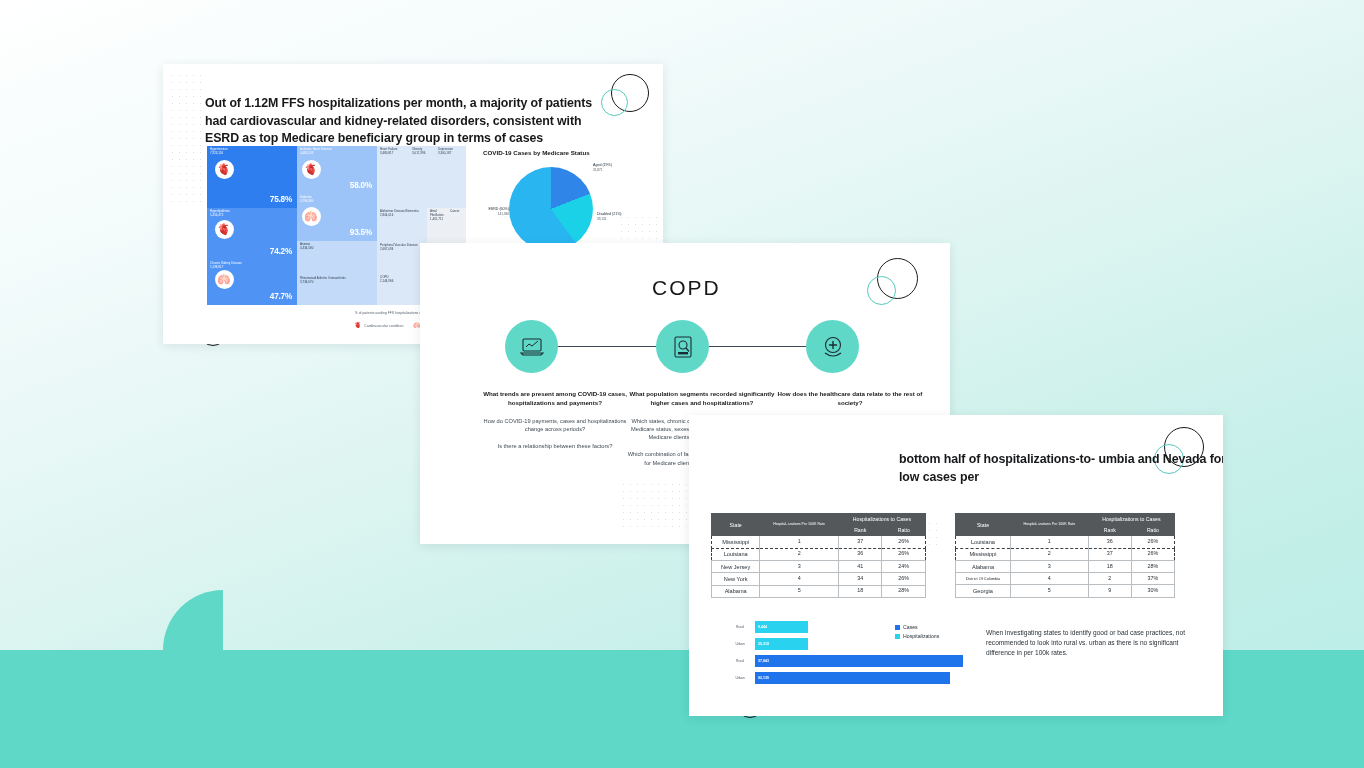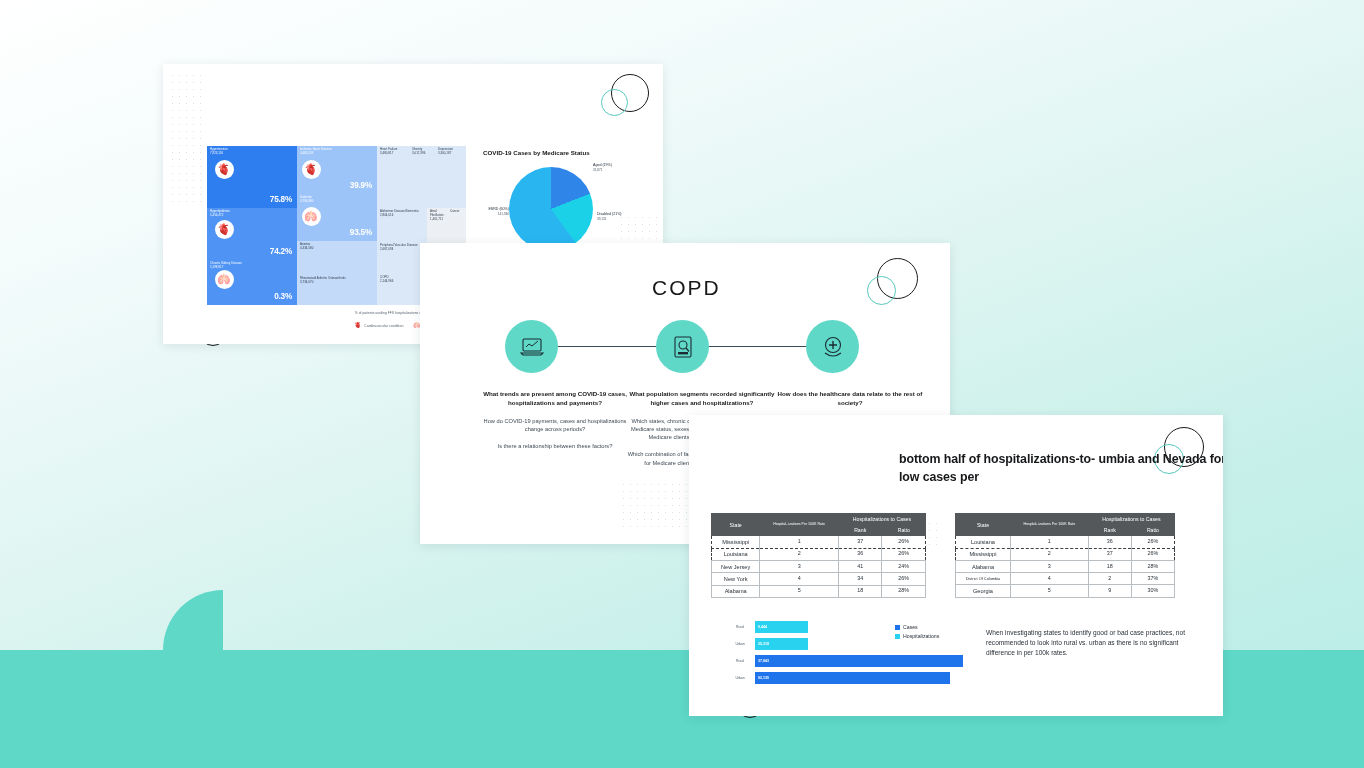--- a/index.html
+++ b/index.html
@@ -204,43 +204,44 @@
 <div class="deco teal-quarter q2"></div>
 <div class="deco ring-outline r-a"></div>
 <div class="deco ring-outline r-b"></div>
 
 <div class="slide" id="slide1">
   <div class="dotgrid s1-dots"></div>
   <div class="dotgrid s1-dots2"></div>
   <div class="ring-outline s1-ring-blk"></div>
   <div class="ring-teal s1-ring-tl"></div>
 
+  <div class="s1-title">Out of 1.12M FFS hospitalizations per month, a majority of patients had cardiovascular and kidney-related disorders, consistent with ESRD as top Medicare beneficiary group in terms of cases</div>
 
   <div class="treemap">
 
     <div class="tm-cell tm-dark" style="left:0;top:0;width:90px;height:62px;">
       <div class="tm-lab lab-w"><span>Hypertension</span><br><span>7,923,116</span></div>
       <div class="tm-icon" style="left:8px;top:14px;">🫀</div>
       <div class="tm-pct">75.8%</div>
     </div>
     <div class="tm-cell tm-mid" style="left:0;top:62px;width:90px;height:52px;">
       <div class="tm-lab lab-w"><span>Hyperlipidemia</span><br><span>5,456,472</span></div>
       <div class="tm-icon" style="left:8px;top:12px;">🫀</div>
       <div class="tm-pct">74.2%</div>
     </div>
     <div class="tm-cell tm-mid" style="left:0;top:114px;width:90px;height:45px;">
       <div class="tm-lab lab-w"><span>Chronic Kidney Disease</span><br><span>5,198,817</span></div>
       <div class="tm-icon" style="left:8px;top:10px;">🫁</div>
-      <div class="tm-pct">0.3%</div>
+      <div class="tm-pct">47.7%</div>
     </div>
 
     <div class="tm-cell tm-light" style="left:90px;top:0;width:80px;height:48px;">
       <div class="tm-lab lab-w"><span>Ischemic Heart Disease</span><br><span>4,480,533</span></div>
       <div class="tm-icon" style="left:5px;top:14px;">🫀</div>
-      <div class="tm-pct">39.9%</div>
+      <div class="tm-pct">58.0%</div>
     </div>
     <div class="tm-cell tm-light" style="left:90px;top:48px;width:80px;height:47px;">
       <div class="tm-lab lab-w"><span>Diabetes</span><br><span>4,794,880</span></div>
       <div class="tm-icon" style="left:5px;top:13px;">🫁</div>
       <div class="tm-pct">93.5%</div>
     </div>
     <div class="tm-cell tm-pale" style="left:90px;top:95px;width:80px;height:34px;">
       <div class="tm-lab lab-d"><span>Anemia</span><br><span>4,334,580</span></div>
     </div>
     <div class="tm-cell tm-pale" style="left:90px;top:129px;width:80px;height:30px;">

